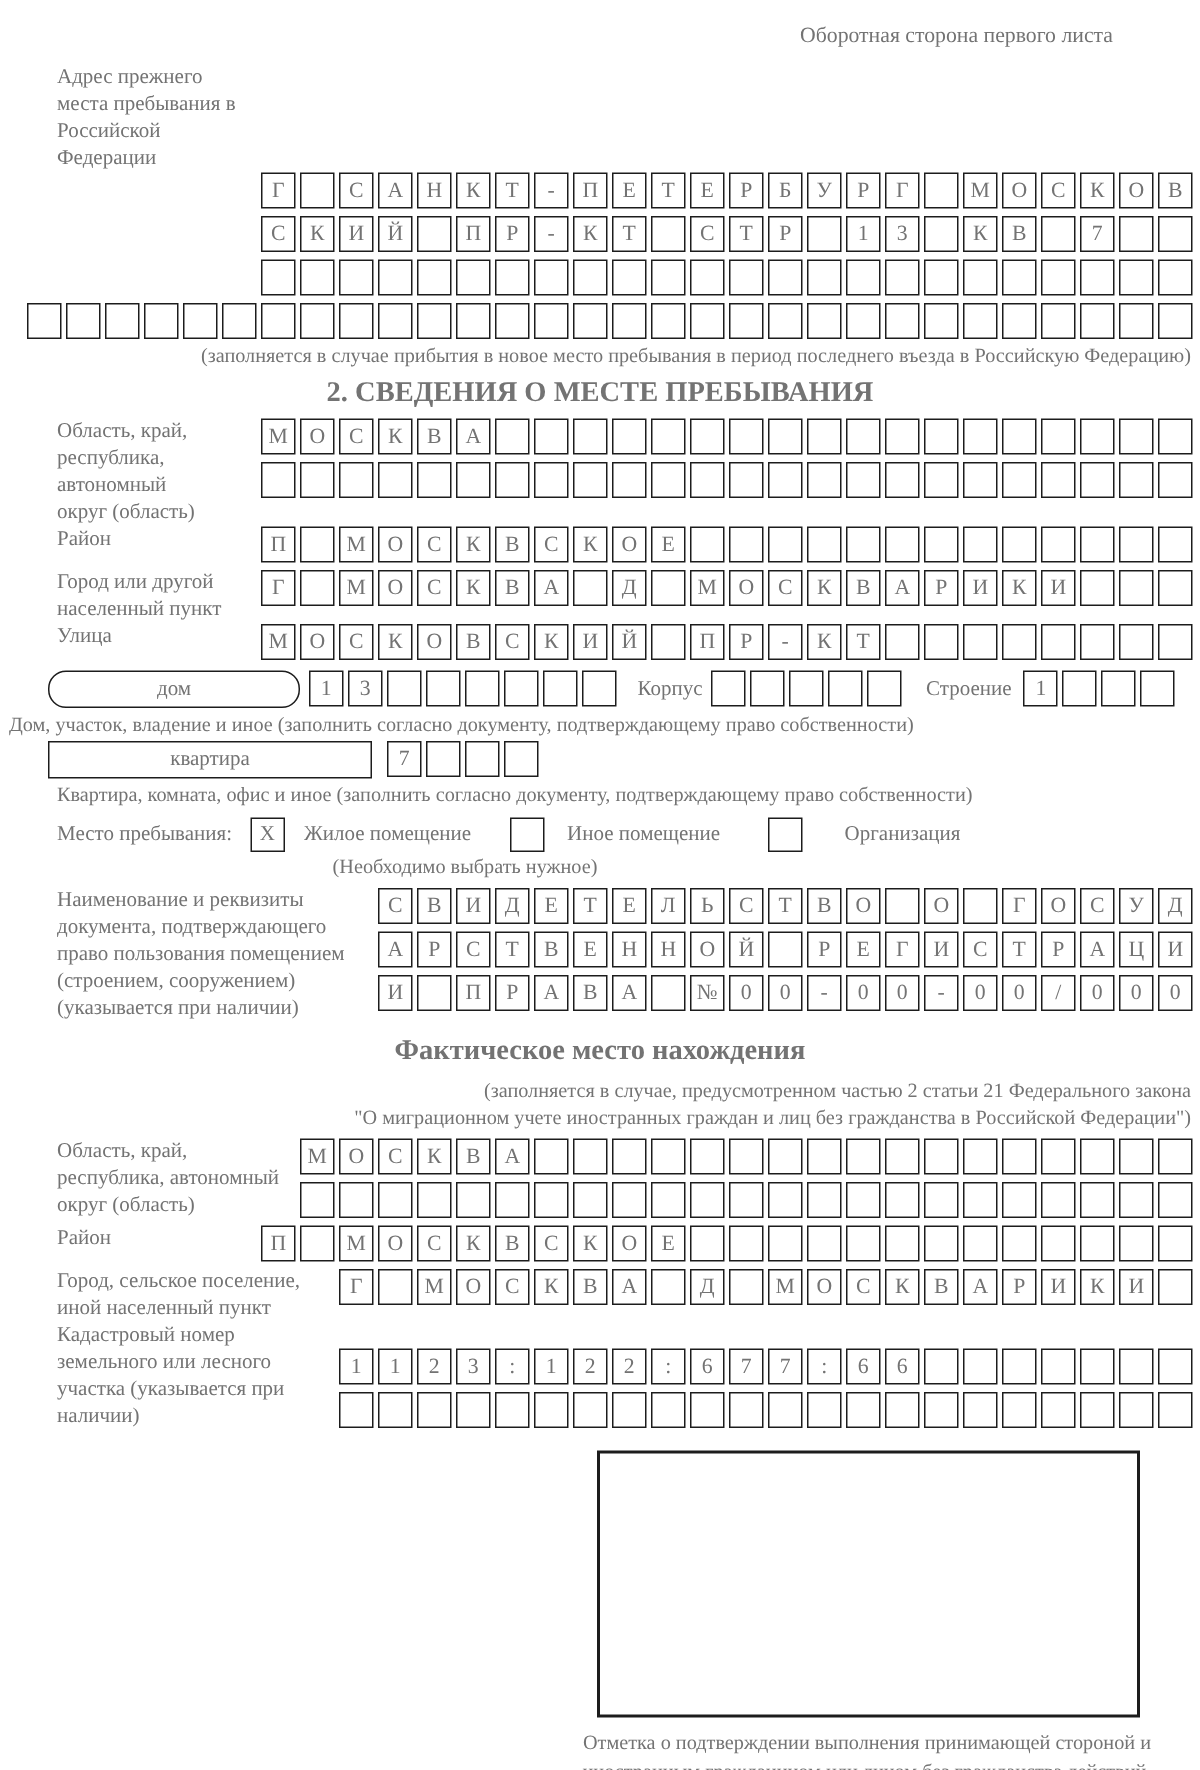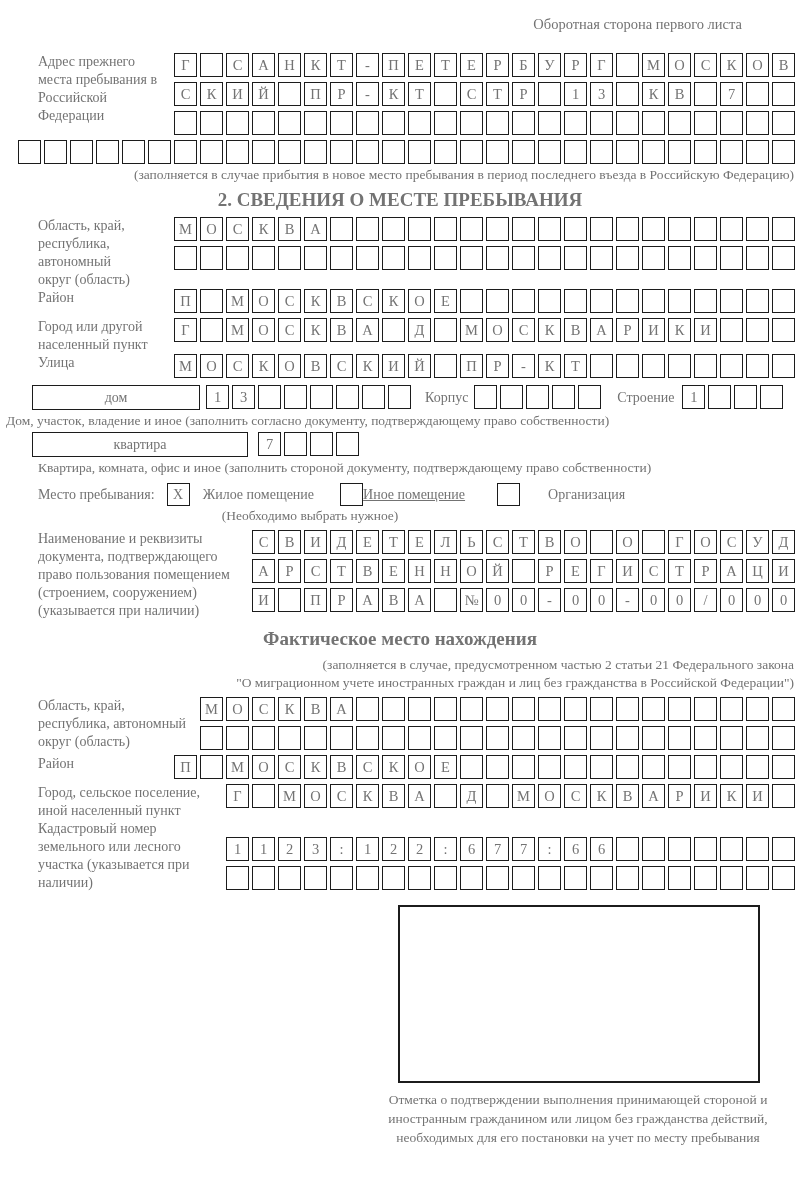--- a/index.html
+++ b/index.html
@@ -19,21 +19,21 @@
     font-size:14.5px;line-height:1;flex:0 0 auto;background:#fff;
   }
   .fullrow{margin:0 5px 2px 14px;justify-content:flex-end;}
   .caption{font-size:13.5px;line-height:18px;text-align:right;margin:0 6px;}
   .heading{font-size:19px;font-weight:bold;text-align:center;margin:5px 0 6px 0;}
   .text-box{
     box-sizing:border-box;border:1.6px solid #1c1c1c;height:25px;
     display:flex;align-items:center;justify-content:center;font-size:14px;flex:0 0 auto;background:#fff;
   }
   .dom-row{display:flex;align-items:flex-start;margin:2px 5px 2px 32px;}
-  .dom-box{width:168px;}
+  .dom-box{width:168px;border-radius:12px;}
   .kv-box{width:216px;}
   .inline-label{font-size:14px;line-height:25px;white-space:nowrap;}
   .cells-inline{display:flex;gap:3px;flex:0 0 auto;}
   .mesto-row{display:flex;align-items:center;margin:6px 5px 2px 38px;font-size:14px;}
   .cbox{
     box-sizing:border-box;width:23px;height:23px;border:1.6px solid #1c1c1c;
     display:flex;align-items:center;justify-content:center;font-size:14px;flex:0 0 auto;background:#fff;
   }
   .note{font-size:13.5px;margin:2px 0 6px 180px;width:260px;text-align:center;}
   .pad-top16{padding-top:17px;}
@@ -49,21 +49,21 @@
   }
   .stamp-caption{margin:7px 0 0 388px;width:380px;text-align:center;font-size:13.5px;line-height:19px;}
 </style>
 </head>
 <body>
 
 <div class="page">
 
   <div class="hdr">Оборотная сторона первого листа</div>
 
-  <div class="flexrow" style="margin-top:20px;">
+  <div class="flexrow" style="margin-top:10px;flex-direction:column;">
     <div class="label" style="width:126px;">Адрес прежнего места пребывания в Российской Федерации</div>
     <div class="cellcol">
       <div class="cellrow">
           <span class="cell">Г</span>
           <span class="cell"></span>
           <span class="cell">С</span>
           <span class="cell">А</span>
           <span class="cell">Н</span>
           <span class="cell">К</span>
           <span class="cell">Т</span>
@@ -355,28 +355,28 @@
 
   <div class="dom-row">
     <div class="text-box kv-box">квартира</div>
     <div class="cells-inline" style="margin-left:10px;">
         <span class="cell">7</span>
         <span class="cell"></span>
         <span class="cell"></span>
         <span class="cell"></span>
       </div>
   </div>
-  <div class="caption" style="text-align:left;margin-left:38px;">Квартира, комната, офис и иное (заполнить стороной документу, подтверждающему право собственности)</div>
+  <div class="caption" style="text-align:left;margin-left:38px;">Квартира, комната, офис и иное (заполнить согласно документу, подтверждающему право собственности)</div>
 
   <div class="mesto-row">
     <span>Место пребывания:</span>
     <span class="cbox" style="margin-left:12px;">X</span>
     <span style="margin-left:13px;">Жилое помещение</span>
     <span class="cbox" style="margin-left:26px;"></span>
-    <span style="text-decoration:underline;">Иное помещение</span>
+    <span style="margin-left:15px;">Иное помещение</span>
     <span class="cbox" style="margin-left:32px;"></span>
     <span style="margin-left:28px;">Организация</span>
   </div>
   <div class="note">(Необходимо выбрать нужное)</div>
 
   <div class="flexrow">
     <div class="label w200">Наименование и реквизиты документа, подтверждающего право пользования помещением (строением, сооружением) (указывается при наличии)</div>
     <div class="cellcol">
       <div class="cellrow">
           <span class="cell">С</span>

